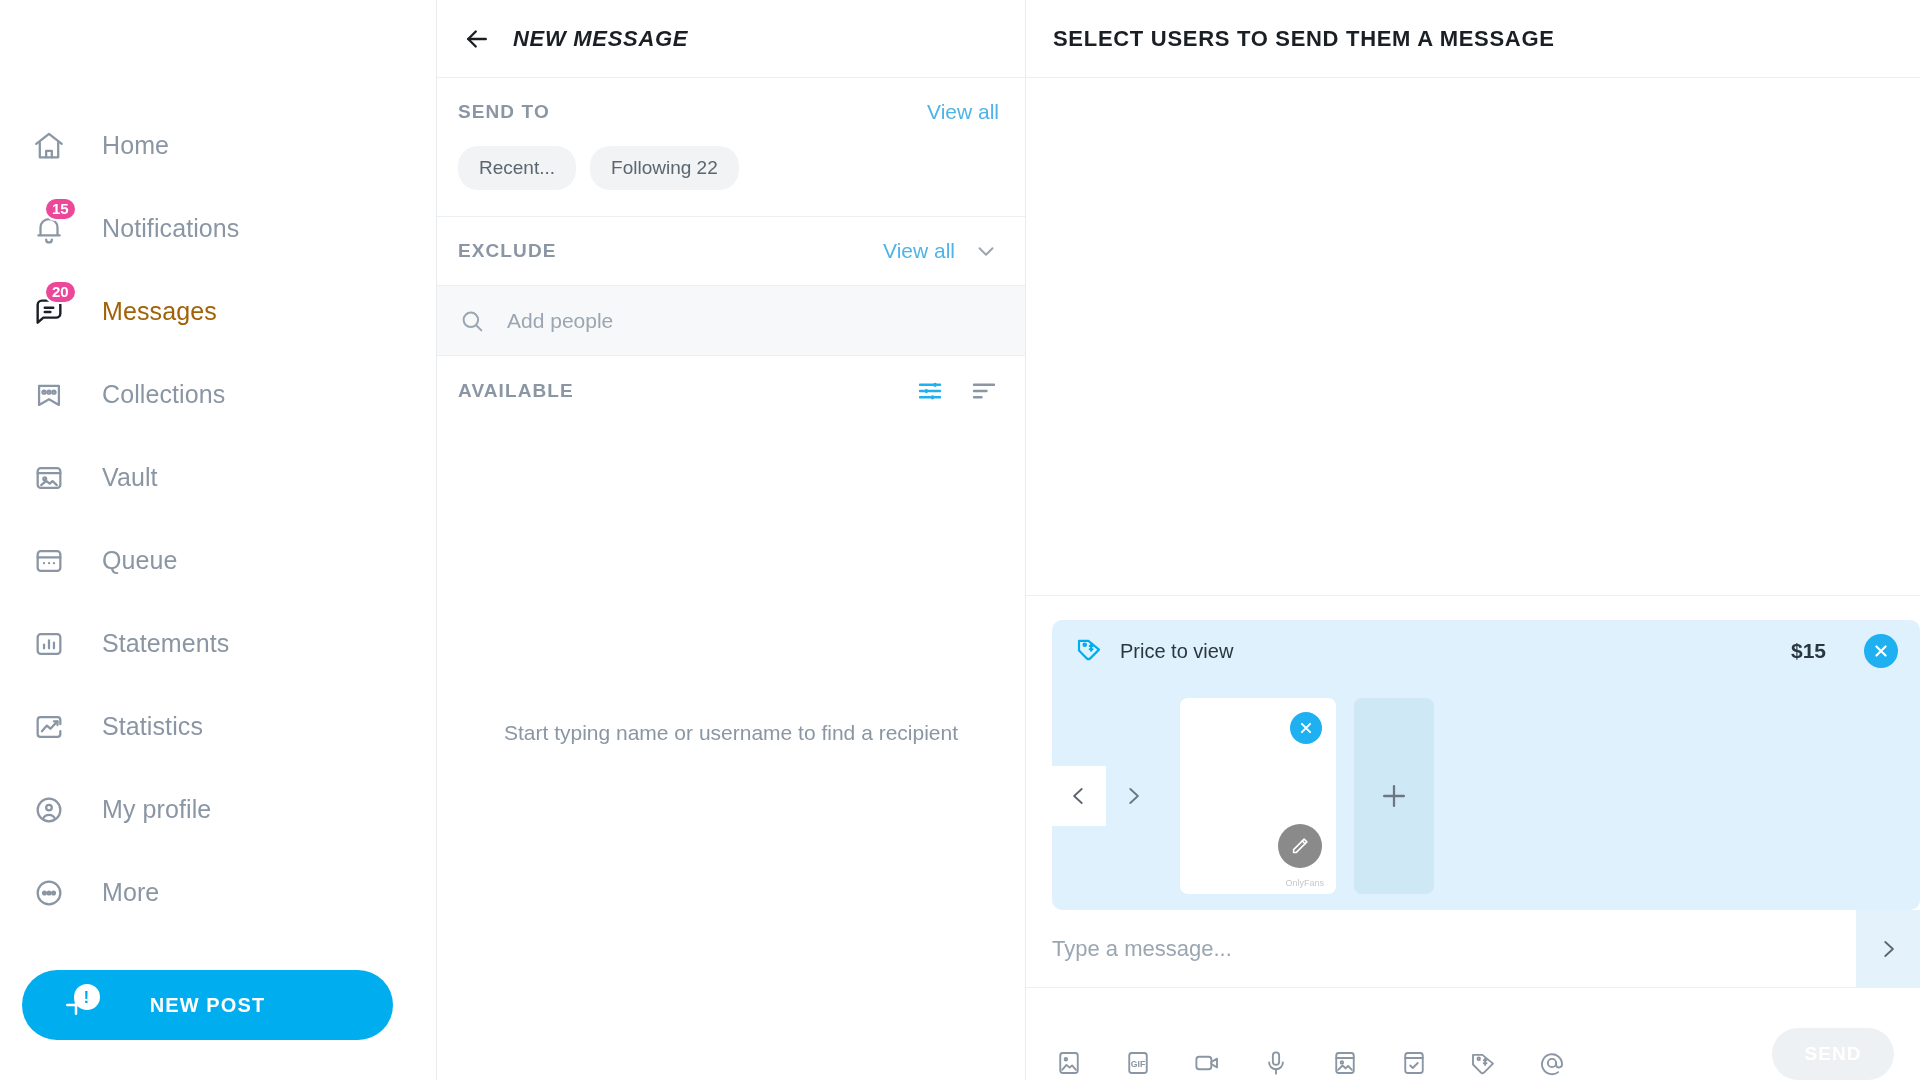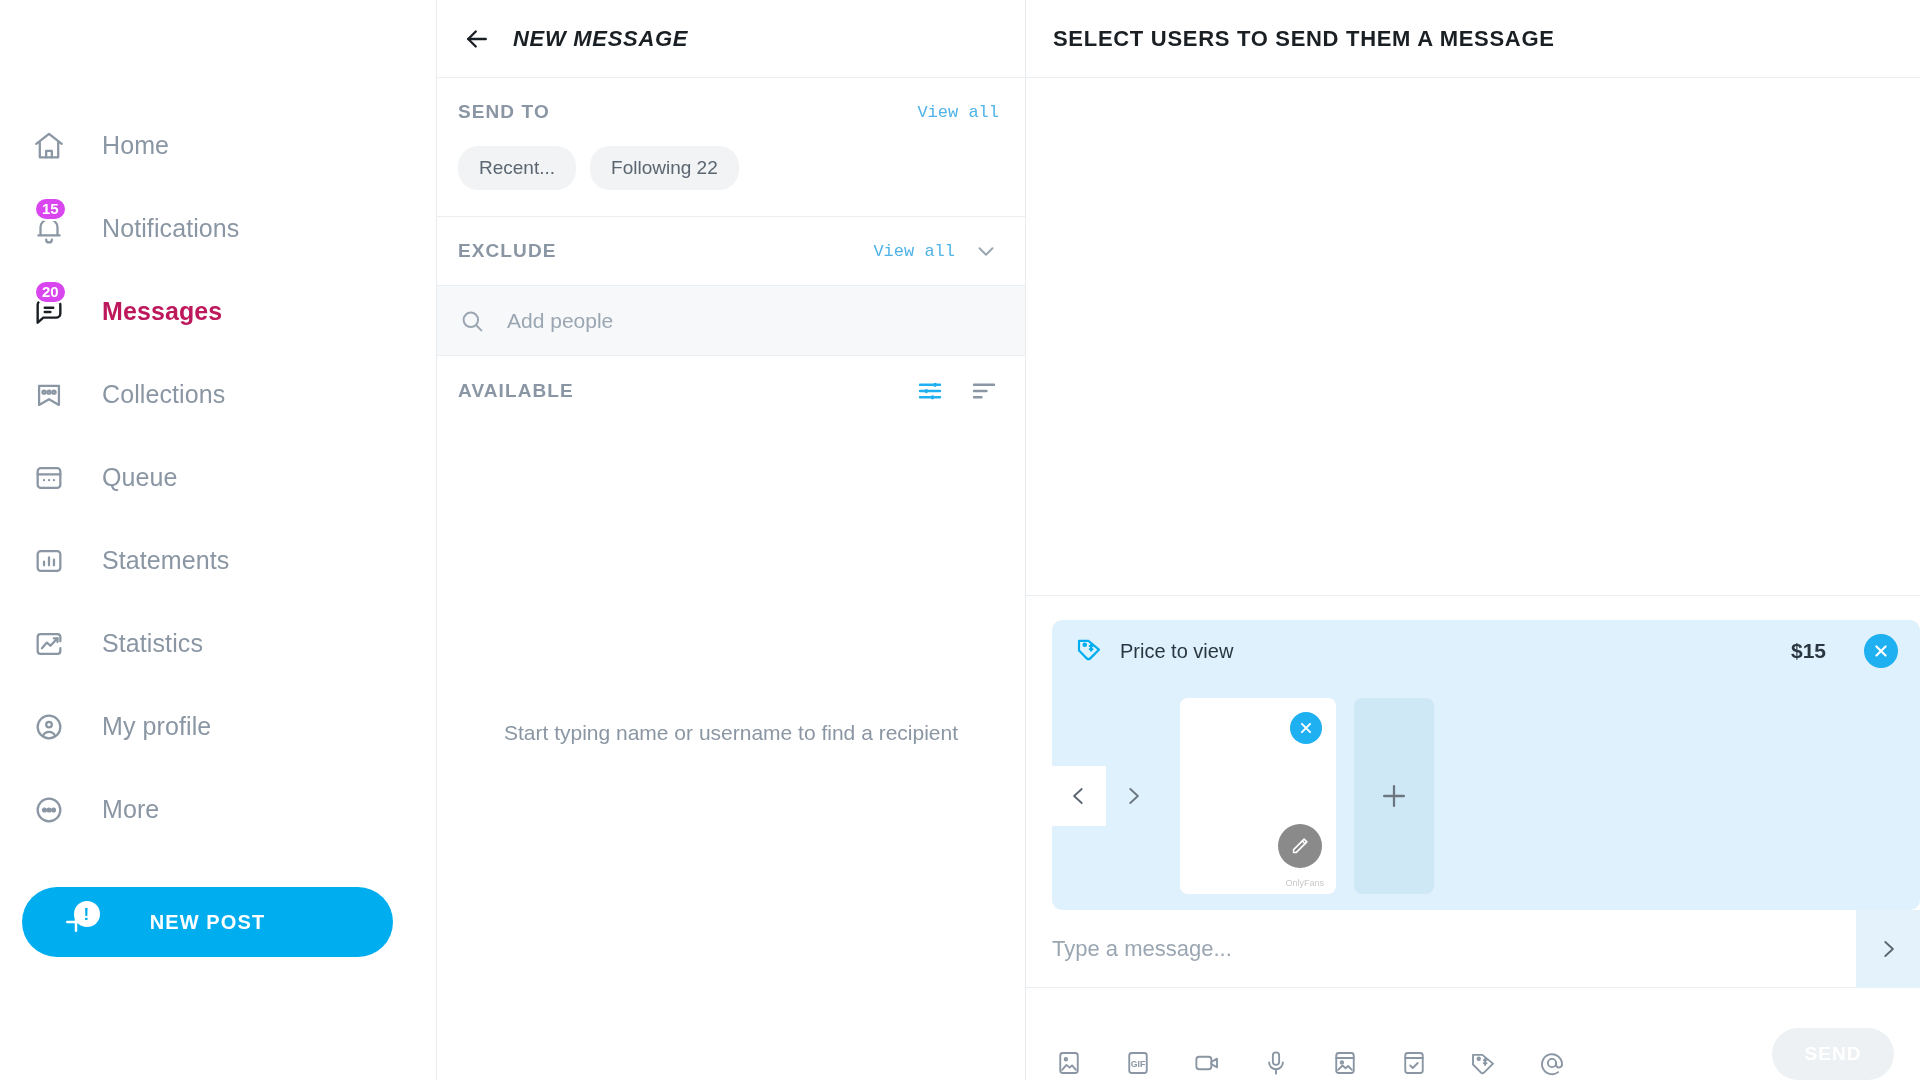--- a/index.html
+++ b/index.html
@@ -33,27 +33,27 @@
     flex-shrink: 0;
     color: #8a96a3;
   }
   .nav-icon svg { display: block; }
   .nav-label {
     margin-left: 30px;
     font-size: 25px;
     color: #8a96a3;
     letter-spacing: .1px;
   }
-  .nav-item.active .nav-label { color: #be185d; font-weight: 700; }
+  .nav-item.active .nav-label { color: #a16207; font-weight: 400; }
   .nav-item.active .nav-icon { color: #1a1f24; }
   .badge {
     position: absolute;
-    top: -9px; left: 8px;
+    top: -9px; left: 18px;
     min-width: 30px; height: 24px;
-    background: #d946ef;
+    background: #ec4899;
     border-radius: 12px;
     color: #fff;
     font-size: 15px; font-weight: 700;
     display: flex; align-items: center; justify-content: center;
     padding: 0 6px;
     border: 2px solid #fff;
   }
   .new-post-btn {
     margin: 36px 0 0 22px;
     width: 371px; height: 70px;
@@ -121,23 +121,22 @@
     padding: 0 26px 0 21px;
     height: 68px;
   }
   .section-title {
     font-size: 19px; font-weight: 600;
     color: #8a96a3;
     letter-spacing: 1.1px;
   }
   .section-right { display: flex; align-items: center; gap: 18px; }
   .view-all {
-    font-size: 17px; color: #4fb3e8;
-    cursor: pointer;
-    font-family: Liberation Mono, monospace;
+    font-size: 21px; color: #4fb3e8;
+    cursor: pointer;
   }
   .chev-down { color: #9aa6b2; display: flex; align-items: center; cursor: pointer; }
   .chips {
     display: flex; gap: 14px;
     padding: 0 21px 26px 21px;
   }
   .chip {
     background: #f1f3f5;
     border-radius: 20px;
     height: 44px;
@@ -379,20 +378,31 @@
         <svg width="34" height="34" viewBox="0 0 24 24" fill="none" stroke="currentColor" stroke-width="1.6" stroke-linecap="round" stroke-linejoin="round">
             <path d="M5 5.5h14V19l-7-4-7 4z"></path>
             <circle cx="8.5" cy="10" r="1.1"></circle>
             <circle cx="12" cy="10" r="1.1"></circle>
             <circle cx="15.5" cy="10" r="1.1"></circle>
           </svg>
       </span>
       <span class="nav-label">Collections</span>
     </div>
 
+    <div class="nav-item">
+      <span class="nav-icon">
+        <svg width="34" height="34" viewBox="0 0 24 24" fill="none" stroke="currentColor" stroke-width="1.6" stroke-linecap="round" stroke-linejoin="round">
+            <rect x="4" y="5" width="16" height="14" rx="2.2"></rect>
+            <path d="M4 8.5h16"></path>
+            <circle cx="9" cy="12.5" r="1"></circle>
+            <path d="M6.5 17l3.5-3 2.5 2 2-1.8 3 2.8"></path>
+          </svg>
+      </span>
+      <span class="nav-label">Vault</span>
+    </div>
 
     <div class="nav-item">
       <span class="nav-icon">
         <svg width="34" height="34" viewBox="0 0 24 24" fill="none" stroke="currentColor" stroke-width="1.6" stroke-linecap="round" stroke-linejoin="round">
             <rect x="4" y="5" width="16" height="14" rx="2.2"></rect>
             <path d="M4 9.5h16"></path>
             <path d="M8.5 13.5h.01M12 13.5h.01M15.5 13.5h.01"></path>
           </svg>
       </span>
       <span class="nav-label">Queue</span>

